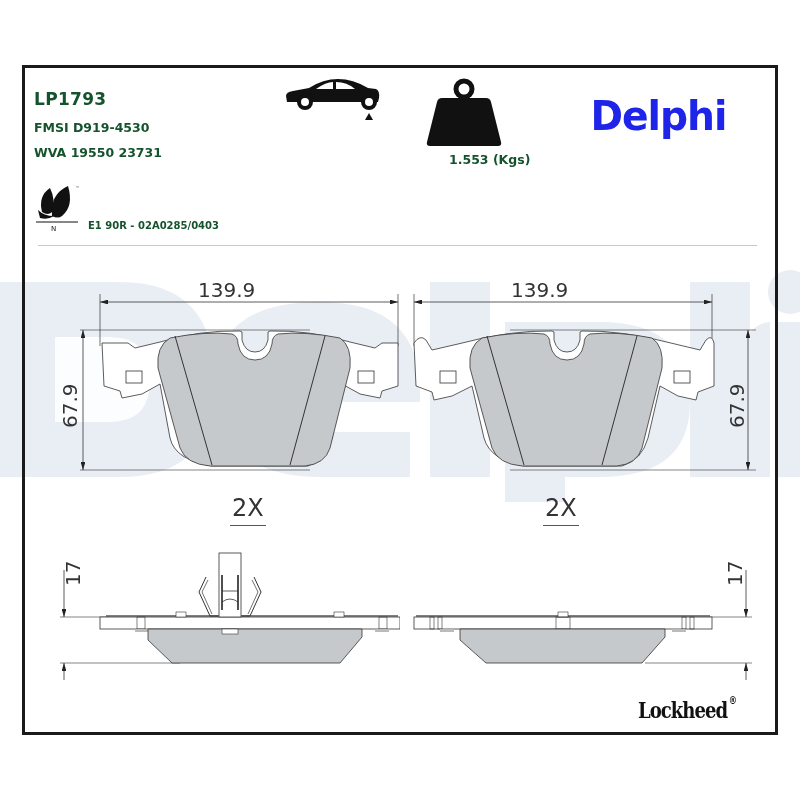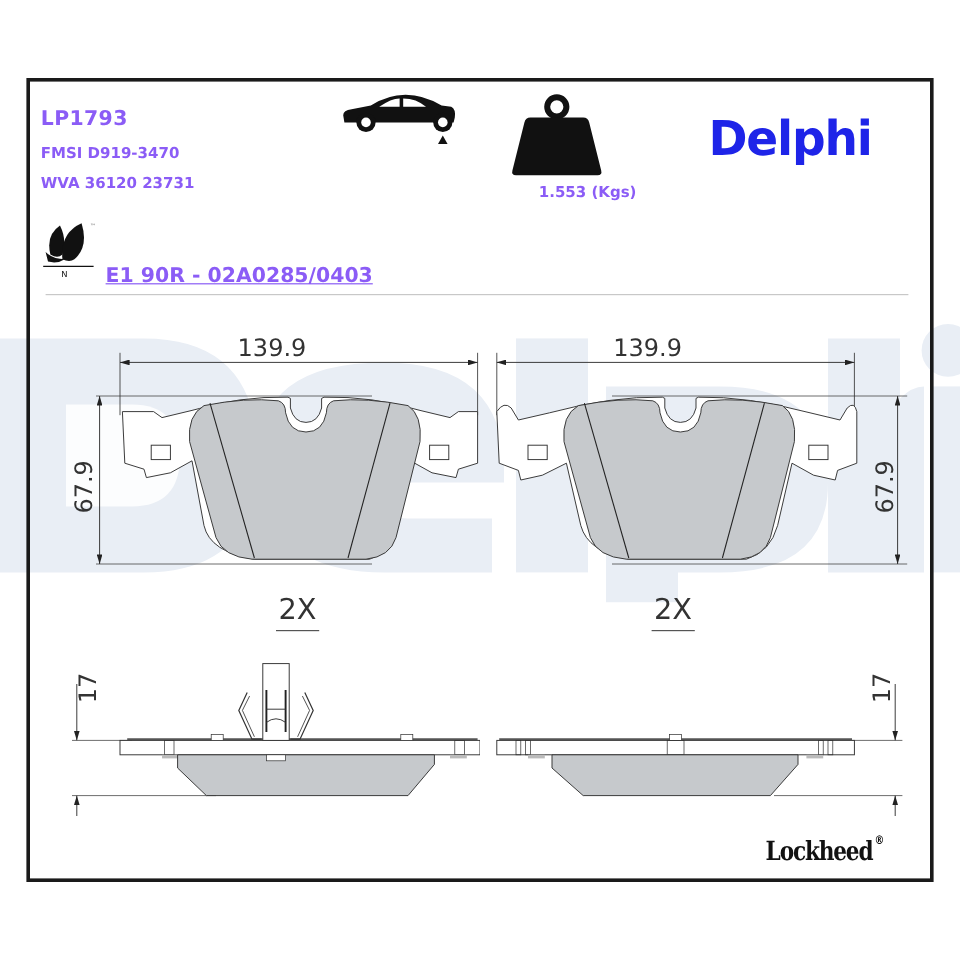--- a/index.html
+++ b/index.html
@@ -1,23 +1,23 @@
 <!DOCTYPE html>
 <html><head>
   <meta charset="utf-8">
   <style>
     html, body { margin: 0; padding: 0; background: #ffffff; }
     body { width: 800px; height: 800px; position: relative; overflow: hidden; font-family: "DejaVu Sans", sans-serif; }
     .watermark { position: absolute; left: 0; top: 262px; width: 800px; height: 240px; pointer-events: none; }
     .frame { position: absolute; left: 22px; top: 65px; width: 750px; height: 664px; border: 3px solid #1a1a1a; box-sizing: content-box; }
-    .hdr-text { position: absolute; font-weight: bold; color: #8b5cf6; }
+    .hdr-text { position: absolute; font-weight: bold; color: #14532d; }
     .part-no { left: 34px; top: 89px; font-size: 17px; letter-spacing: 0.3px; }
     .fmsi { left: 34px; top: 120px; font-size: 12.5px; }
     .wva { left: 34px; top: 145px; font-size: 12.5px; }
-    .ecode { left: 88px; top: 220px; font-size: 17px; text-decoration: underline; }
+    .ecode { left: 88px; top: 220px; font-size: 10px; }
     .weight-label { left: 418px; top: 152px; font-size: 12.5px; margin-left: 31px; }
     .delphi-logo { position: absolute; left: 589px; top: 93px; font-size: 40px; font-weight: bold; color: #1e24e8; font-family: "DejaVu Sans", sans-serif; letter-spacing: -1px; transform: scaleX(0.98); }
     .lockheed-logo { position: absolute; left: 638px; top: 697px; font-size: 22px; font-weight: bold; color: #111; font-family: "DejaVu Serif", serif; letter-spacing: -1.2px; transform: scaleX(0.82); transform-origin: left top; }
     .lockheed-logo sup { font-size: 10px; font-family: "DejaVu Sans", sans-serif; vertical-align: top; position: relative; top: -2px; margin-left: 2px; }
     .divider { position: absolute; left: 38px; top: 245px; width: 719px; height: 1px; background: #c8c8c8; }
     svg { position: absolute; }
     .dim-text { font-family: "DejaVu Sans", sans-serif; font-weight: normal; fill: #333; }
   </style>
 </head>
 <body>
@@ -41,22 +41,22 @@
   <g fill="#ffffff" opacity="0.85">
     <path d="M 55 75 L 110 75 Q 150 75 150 118 Q 150 160 110 160 L 55 160 Z"></path>
     <rect x="285" y="85" width="70" height="25"></rect>
     <path d="M 565 110 L 600 110 Q 625 110 625 138 Q 625 165 600 165 L 565 165 Z"></path>
   </g>
 </svg>
 
 <div class="frame"></div>
 
 <div class="hdr-text part-no">LP1793</div>
-<div class="hdr-text fmsi">FMSI D919-3470</div>
-<div class="hdr-text wva">WVA 36120 23731</div>
+<div class="hdr-text fmsi">FMSI D919-4530</div>
+<div class="hdr-text wva">WVA 19550 23731</div>
 
 <svg style="left:34px; top:182px;" width="50" height="50" viewBox="0 0 50 50">
   <path d="M 8 30 Q 4 14 16 6 Q 22 18 18 30 Q 14 34 8 30 Z" fill="#111"></path>
   <path d="M 18 34 Q 16 12 34 4 Q 40 24 28 34 Q 24 37 18 34 Z" fill="#111"></path>
   <path d="M 4 28 Q 10 34 20 34 Q 14 38 6 36 Z" fill="#111"></path>
   <line x1="2" y1="40" x2="44" y2="40" stroke="#111" stroke-width="1.2"></line>
   <text x="17" y="49" font-size="7" fill="#111">N</text>
   <text x="41" y="8" font-size="5" fill="#666">™</text>
 </svg>
 <div class="hdr-text ecode">E1 90R - 02A0285/0403</div>

